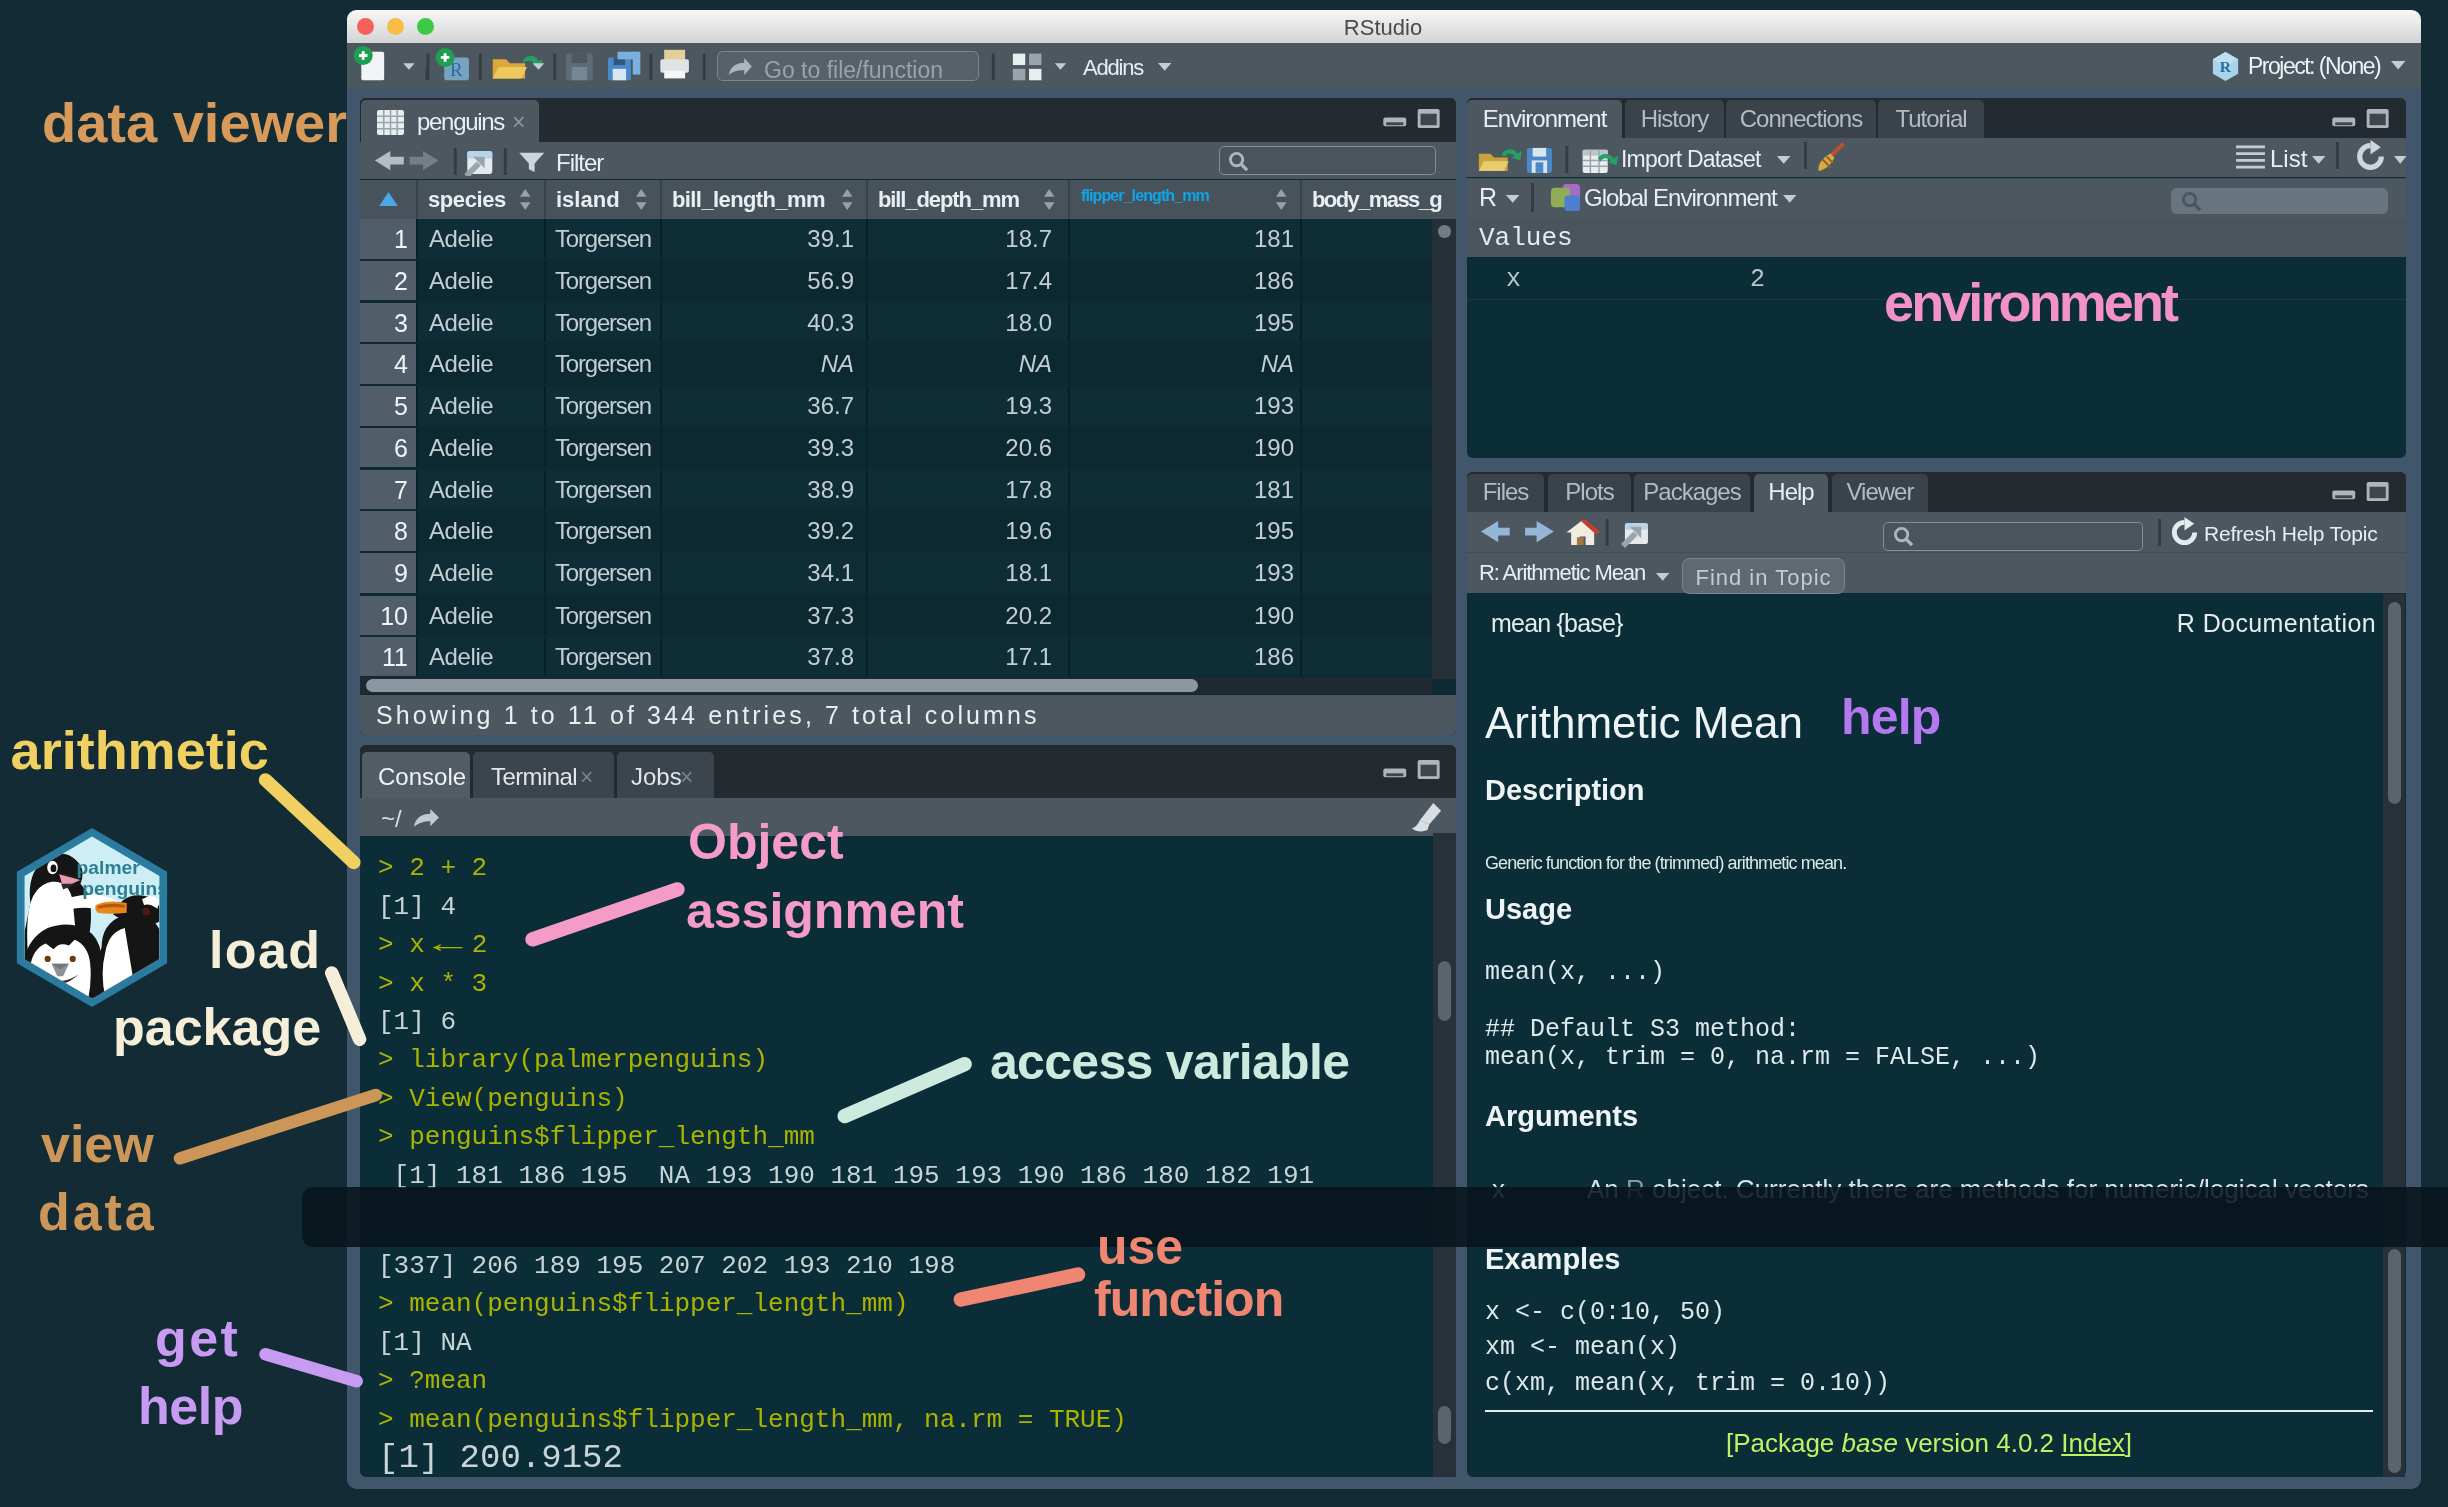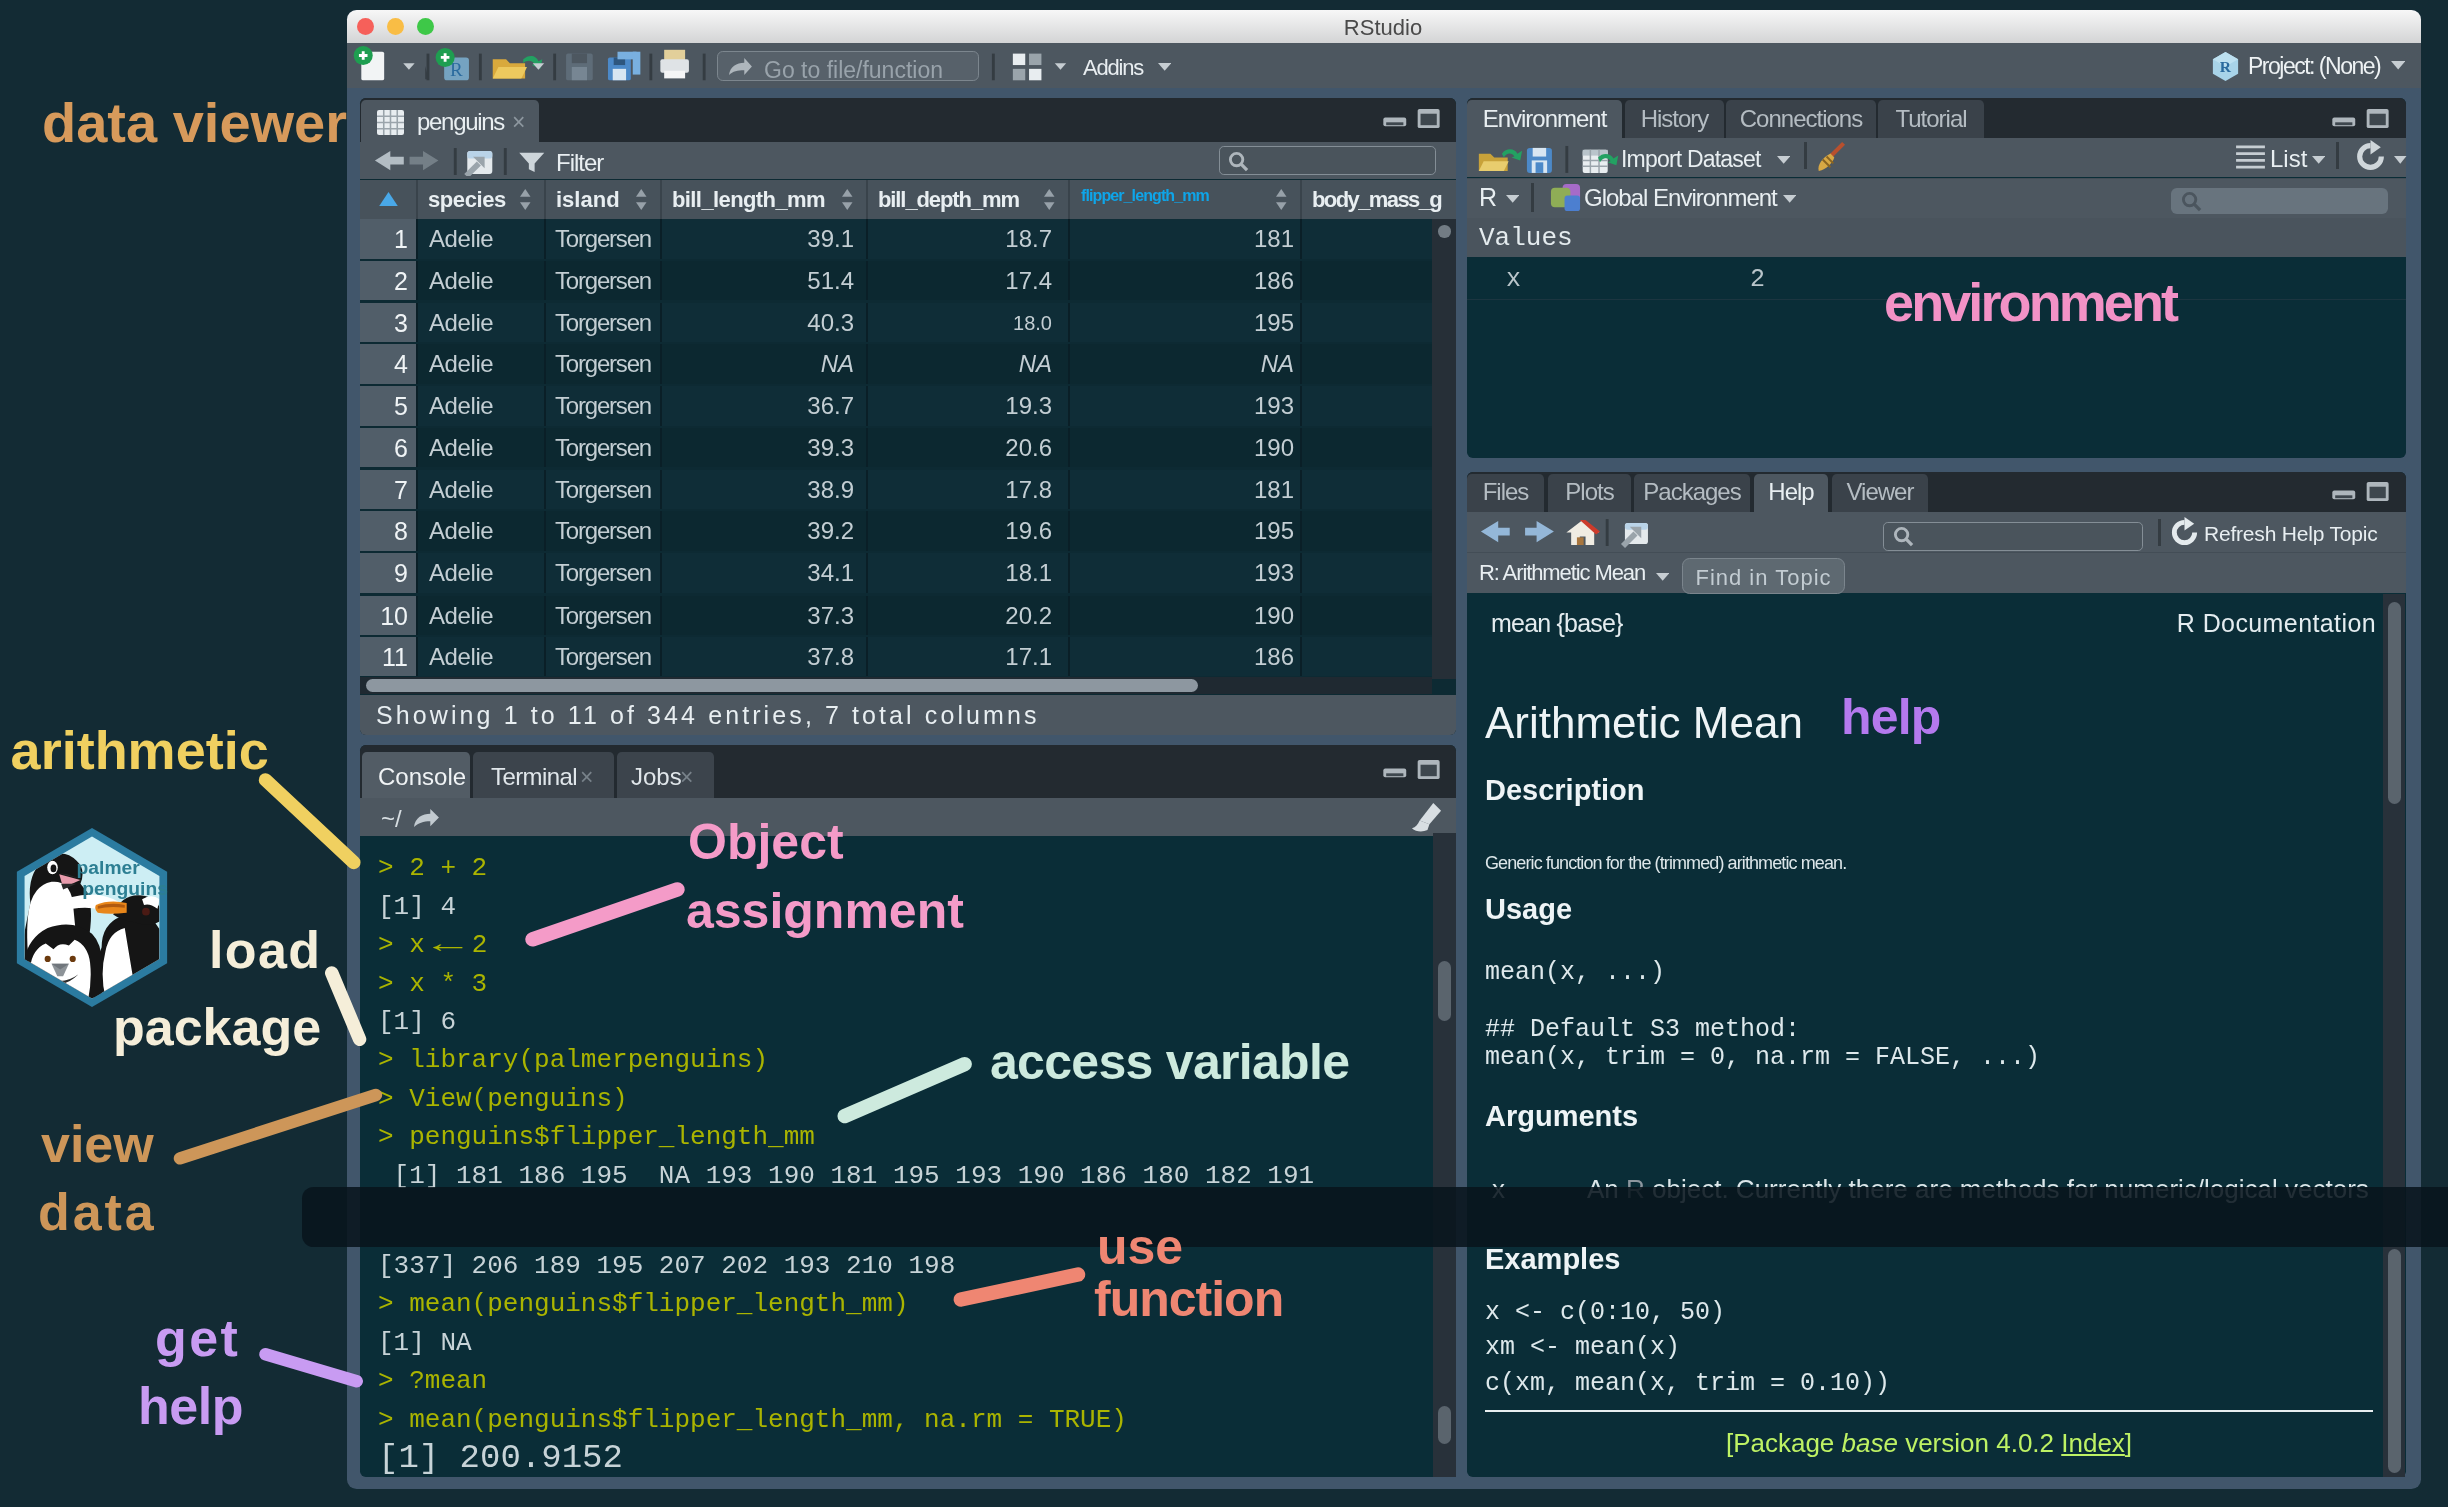--- a/index.html
+++ b/index.html
@@ -149,36 +149,36 @@
 <div class="a" style="left:544px;top:219px;width:1.9px;height:40px;background:#0a1f27;"></div>
 <div class="a" style="left:660px;top:219px;width:1.9px;height:40px;background:#0a1f27;"></div>
 <div class="a" style="left:866px;top:219px;width:1.9px;height:40px;background:#0a1f27;"></div>
 <div class="a" style="left:1068px;top:219px;width:1.9px;height:40px;background:#0a1f27;"></div>
 <div class="a" style="left:1300px;top:219px;width:1.9px;height:40px;background:#0a1f27;"></div>
 <div class="a" style="left:360px;top:261px;width:56px;height:39px;background:#515e69;"></div>
 <div class="a" style="left:360px;top:261px;width:48px;height:39px;font-size:25px;color:#f0f4f6;text-align:right;line-height:40px;">2</div>
 <div class="a" style="left:416px;top:261px;width:1016px;height:39px;background:#0c2830;"></div>
 <div class="a" style="left:429px;top:261px;font-size:24px;letter-spacing:-0.4px;color:#c3ced3;line-height:40px;">Adelie</div>
 <div class="a" style="left:555px;top:261px;font-size:24px;letter-spacing:-1.2px;color:#c3ced3;line-height:40px;">Torgersen</div>
-<div class="a" style="left:660px;top:261px;width:194px;font-size:24px;color:#c3ced3;text-align:right;line-height:40px;">51.4</div>
+<div class="a" style="left:660px;top:261px;width:194px;font-size:24px;color:#c3ced3;text-align:right;line-height:40px;">56.9</div>
 <div class="a" style="left:866px;top:261px;width:186px;font-size:24px;color:#c3ced3;text-align:right;line-height:40px;">17.4</div>
 <div class="a" style="left:1068px;top:261px;width:226px;font-size:24px;color:#c3ced3;text-align:right;line-height:40px;">186</div>
 <div class="a" style="left:416px;top:261px;width:1.9px;height:39px;background:#0a1f27;"></div>
 <div class="a" style="left:544px;top:261px;width:1.9px;height:39px;background:#0a1f27;"></div>
 <div class="a" style="left:660px;top:261px;width:1.9px;height:39px;background:#0a1f27;"></div>
 <div class="a" style="left:866px;top:261px;width:1.9px;height:39px;background:#0a1f27;"></div>
 <div class="a" style="left:1068px;top:261px;width:1.9px;height:39px;background:#0a1f27;"></div>
 <div class="a" style="left:1300px;top:261px;width:1.9px;height:39px;background:#0a1f27;"></div>
 <div class="a" style="left:360px;top:303px;width:56px;height:39px;background:#515e69;"></div>
 <div class="a" style="left:360px;top:303px;width:48px;height:39px;font-size:25px;color:#f0f4f6;text-align:right;line-height:40px;">3</div>
 <div class="a" style="left:416px;top:303px;width:1016px;height:39px;background:#0f2d37;"></div>
 <div class="a" style="left:429px;top:303px;font-size:24px;letter-spacing:-0.4px;color:#c3ced3;line-height:40px;">Adelie</div>
 <div class="a" style="left:555px;top:303px;font-size:24px;letter-spacing:-1.2px;color:#c3ced3;line-height:40px;">Torgersen</div>
 <div class="a" style="left:660px;top:303px;width:194px;font-size:24px;color:#c3ced3;text-align:right;line-height:40px;">40.3</div>
-<div class="a" style="left:866px;top:303px;width:186px;font-size:20px;color:#c3ced3;text-align:right;line-height:40px;">18.0</div>
+<div class="a" style="left:866px;top:303px;width:186px;font-size:24px;color:#c3ced3;text-align:right;line-height:40px;">18.0</div>
 <div class="a" style="left:1068px;top:303px;width:226px;font-size:24px;color:#c3ced3;text-align:right;line-height:40px;">195</div>
 <div class="a" style="left:416px;top:303px;width:1.9px;height:39px;background:#0a1f27;"></div>
 <div class="a" style="left:544px;top:303px;width:1.9px;height:39px;background:#0a1f27;"></div>
 <div class="a" style="left:660px;top:303px;width:1.9px;height:39px;background:#0a1f27;"></div>
 <div class="a" style="left:866px;top:303px;width:1.9px;height:39px;background:#0a1f27;"></div>
 <div class="a" style="left:1068px;top:303px;width:1.9px;height:39px;background:#0a1f27;"></div>
 <div class="a" style="left:1300px;top:303px;width:1.9px;height:39px;background:#0a1f27;"></div>
 <div class="a" style="left:360px;top:344px;width:56px;height:40px;background:#515e69;"></div>
 <div class="a" style="left:360px;top:344px;width:48px;height:40px;font-size:25px;color:#f0f4f6;text-align:right;line-height:40px;">4</div>
 <div class="a" style="left:416px;top:344px;width:1016px;height:40px;background:#0c2830;"></div>

